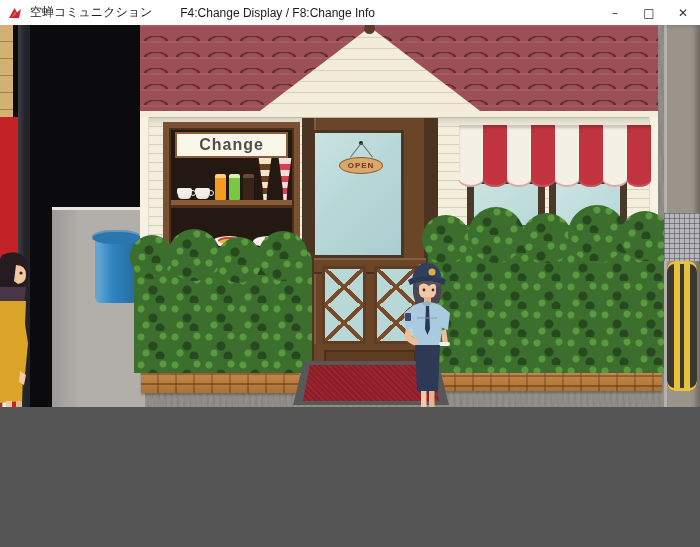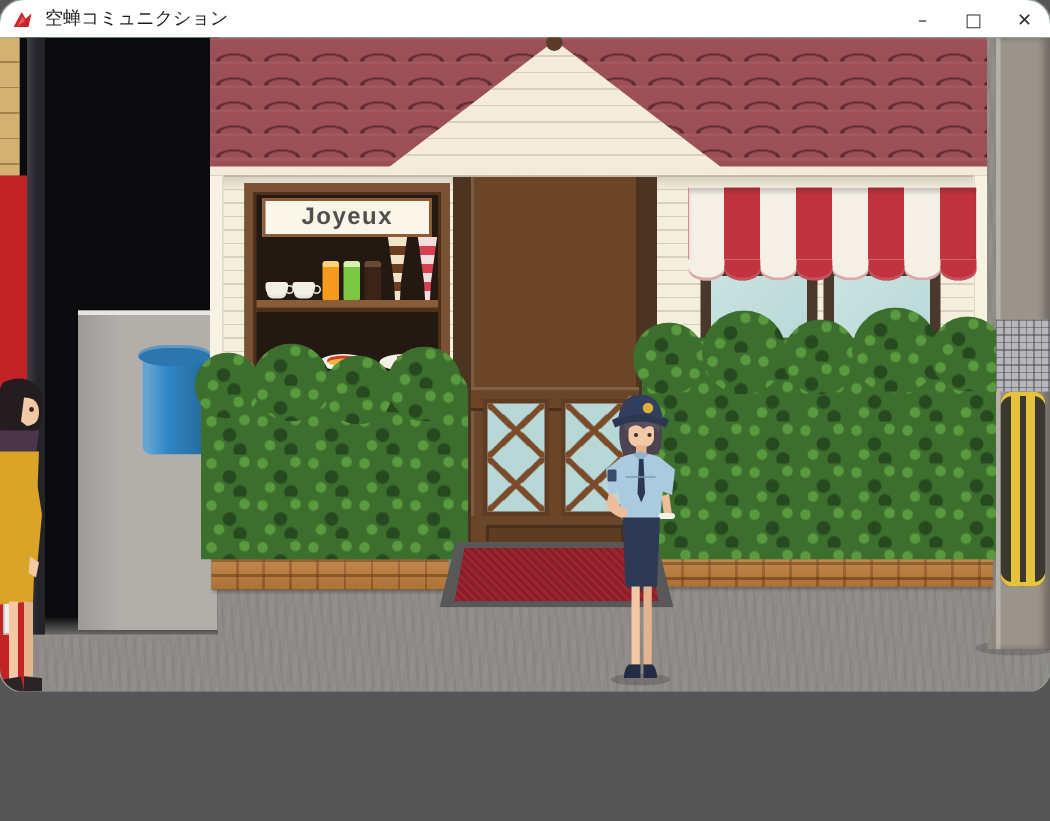--- a/index.html
+++ b/index.html
@@ -1,20 +1,20 @@
 <!DOCTYPE html>
 <html style="--roof: #9c4f56; --cream: #f3ecdb; --siding: #f4eedd; --siding-line: #d9cfbc; --wood: #7b5133; --wood-mid: #6b4528; --wood-dark: #4c3423; --glass: #b8d8d8; --awning-red: #c1343f; --awning-white: #f4f0e6; --bush-dark: #27491f; --bush-mid: #3c6e2d; --bush-light: #5a9a3f; --brick: #c9843d; --mat-red: #9e2430; --mat-border: #585858; --road: #8f8c88; --curb: #b2a99b; --gutter: #1b231e; --alley: #0b0b0d; --vending-red: #c32227; --trash-blue: #2f85c4; --pole: #9a948a; --guard-yellow: #e7c23c; --navy: #2c3752; --shirt-blue: #aacadf; --skin: #f2c9a4; --dress-yellow: #d9a428; --name-text: #dcdcdc; --sign-text: #4f4f4f; --open-bg: #d9a86a; --open-text: #7a2e1e;"><head>
 <meta charset="utf-8">
 <style>
   html,body{margin:0;padding:0;background:#555;}
   *{box-sizing:border-box;}
   #win{
-    position:relative;width:700px;height:461px;overflow:hidden;
+    position:relative;width:700px;height:407px;overflow:hidden;
     font-family:"Liberation Sans","DejaVu Sans",sans-serif;
-    outline:1px solid #9a9a9a;background:#14b8a6;border-radius:16px;
+    outline:1px solid #9a9a9a;background:#14b8a6;
   }
   
   .titlebar{position:absolute;left:0;top:0;width:700px;height:25px;background:#ffffff;display:flex;align-items:center;}
   .app-icon{width:14px;height:14px;margin:0 8px 0 8px;flex:0 0 auto;}
   .tb-title{font-size:12px;color:#1b1b1b;white-space:nowrap;}
   .tb-hotkeys{font-size:12px;color:#1b1b1b;margin-left:28px;white-space:nowrap;}
   .tb-spacer{flex:1;}
   .win-btn{width:34px;height:25px;border:0;background:transparent;font-size:12px;color:#333;
            display:flex;align-items:center;justify-content:center;padding:0;cursor:default;
            font-family:"DejaVu Sans",sans-serif;}
@@ -150,20 +150,21 @@
 <body>
 
 <div id="win">
 
   <div class="titlebar">
     <svg class="app-icon" viewBox="0 0 14 14">
       <path d="M1 12 L6.5 2 L9 6.5 L13 3 L11 12 Z" fill="#c8252c"></path>
       <path d="M3 12 L7 5 L8.5 8 Z" fill="#e8575c"></path>
     </svg>
     <span class="tb-title">空蝉コミュニクション</span>
+    <span class="tb-hotkeys">F4:Change Display / F8:Change Info</span>
     <span class="tb-spacer"></span>
     <button class="win-btn">
         <span>–</span>
       </button>
     <button class="win-btn">
         <span>□</span>
       </button>
     <button class="win-btn">
         <span>✕</span>
       </button>
@@ -189,21 +190,21 @@
       <div class="gable"></div>
       <div class="finial"></div>
       <div class="roof-trim"></div>
       <div class="siding"></div>
       <div class="corner l"></div>
       <div class="corner r"></div>
     </div>
 
     <div class="abs case">
       <div class="case-sign">
-          <span>Joyeux</span>
+          <span>Change</span>
         </div>
       <span class="cup" style="left:8px;top:60px;"></span>
       <span class="cup" style="left:26px;top:60px;"></span>
       <span class="drink" style="left:46px;top:46px;background:linear-gradient(#fdd27a 15%,#f59c1e 16%);"></span>
       <span class="drink" style="left:60px;top:46px;background:linear-gradient(#d8f0b0 15%,#7cc742 16%);"></span>
       <span class="drink" style="left:74px;top:46px;background:linear-gradient(#6a4a34 15%,#3a2418 16%);"></span>
       <span class="parfait" style="left:88px;top:30px;background:repeating-linear-gradient(180deg,#f3e3c8 0 6px,#6a3c20 6px 12px);"></span>
       <span class="parfait" style="left:108px;top:30px;background:repeating-linear-gradient(180deg,#f6dede 0 6px,#d6414f 6px 12px);"></span>
       <div class="shelf" style="top:72px;"></div>
       <div class="plate" style="left:6px;top:108px;">
@@ -215,20 +216,28 @@
       <div class="plate" style="left:84px;top:108px;">
           <i style="background:linear-gradient(90deg,#f4f1e8 30%,#8a5a28 32%);"></i>
         </div>
       <div class="shelf" style="top:120px;"></div>
     </div>
 
     <div class="abs door">
       <div class="door-trim" style="left:0;"></div>
       <div class="door-trim" style="left:124px;"></div>
       <div class="door-slab"></div>
+      <div class="door-glass">
+        <span class="open-hook"></span>
+        <span class="open-string" style="left:46px;transform:rotate(38deg);"></span>
+        <span class="open-string" style="left:46px;transform:rotate(-38deg);"></span>
+        <div class="open-oval">
+            <span>OPEN</span>
+          </div>
+      </div>
       <div class="door-midrail"></div>
       <div class="lattice" style="left:20px;"></div>
       <div class="lattice" style="left:72px;"></div>
       <div class="door-botrail"></div>
       <div class="door-botpanel"></div>
       <div class="handle"></div>
       <div class="threshold"></div>
     </div>
 
     <div class="abs windowf" style="left:467px;">

